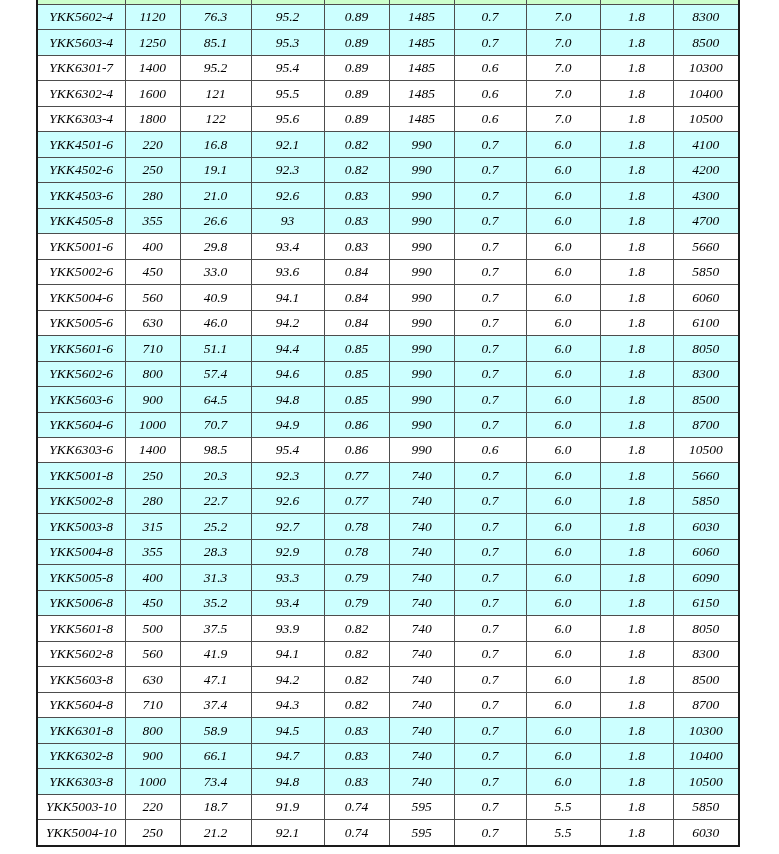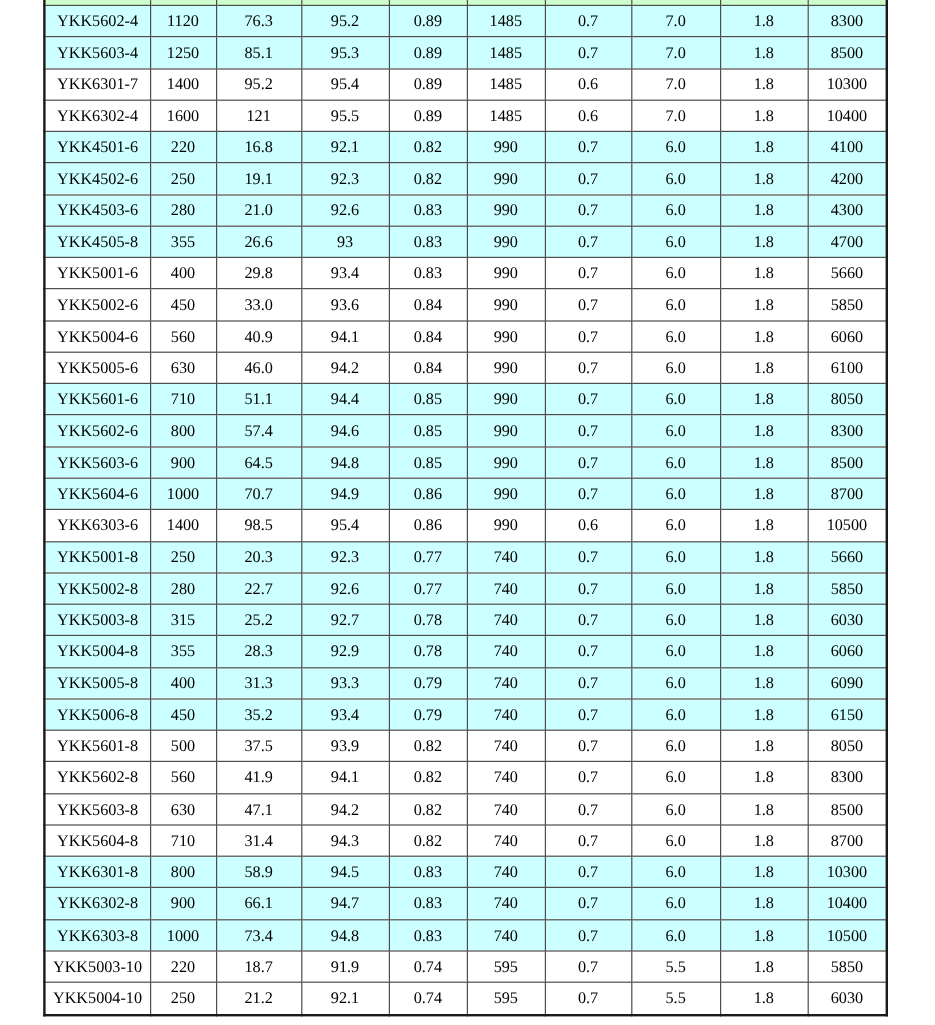--- a/index.html
+++ b/index.html
@@ -12,20 +12,21 @@
     height: 854px;
     overflow: hidden;
     font-family: "Liberation Serif", "DejaVu Serif", serif;
     color: #000000;
   }
   .page {
     position: relative;
     width: 779px;
     height: 854px;
     background: #ffffff;
+    font-style: italic;
   }
   table.spec {
     position: absolute;
     left: 36px;
     top: 0;
     width: 702px;
     height: 847px;
     border-collapse: collapse;
     table-layout: fixed;
     border-left: 2px solid #1a1a1a;
@@ -121,20 +122,32 @@
           <td>1600</td>
           <td>121</td>
           <td>95.5</td>
           <td>0.89</td>
           <td>1485</td>
           <td>0.6</td>
           <td>7.0</td>
           <td>1.8</td>
           <td>10400</td>
         </tr>
+        <tr class="bg-white">
+          <td>YKK6303-4</td>
+          <td>1800</td>
+          <td>122</td>
+          <td>95.6</td>
+          <td>0.89</td>
+          <td>1485</td>
+          <td>0.6</td>
+          <td>7.0</td>
+          <td>1.8</td>
+          <td>10500</td>
+        </tr>
         <tr class="bg-cyan">
           <td>YKK4501-6</td>
           <td>220</td>
           <td>16.8</td>
           <td>92.1</td>
           <td>0.82</td>
           <td>990</td>
           <td>0.7</td>
           <td>6.0</td>
           <td>1.8</td>
@@ -388,21 +401,21 @@
           <td>0.82</td>
           <td>740</td>
           <td>0.7</td>
           <td>6.0</td>
           <td>1.8</td>
           <td>8500</td>
         </tr>
         <tr class="bg-white">
           <td>YKK5604-8</td>
           <td>710</td>
-          <td>31.4</td>
+          <td>37.4</td>
           <td>94.3</td>
           <td>0.82</td>
           <td>740</td>
           <td>0.7</td>
           <td>6.0</td>
           <td>1.8</td>
           <td>8700</td>
         </tr>
         <tr class="bg-cyan">
           <td>YKK6301-8</td>

